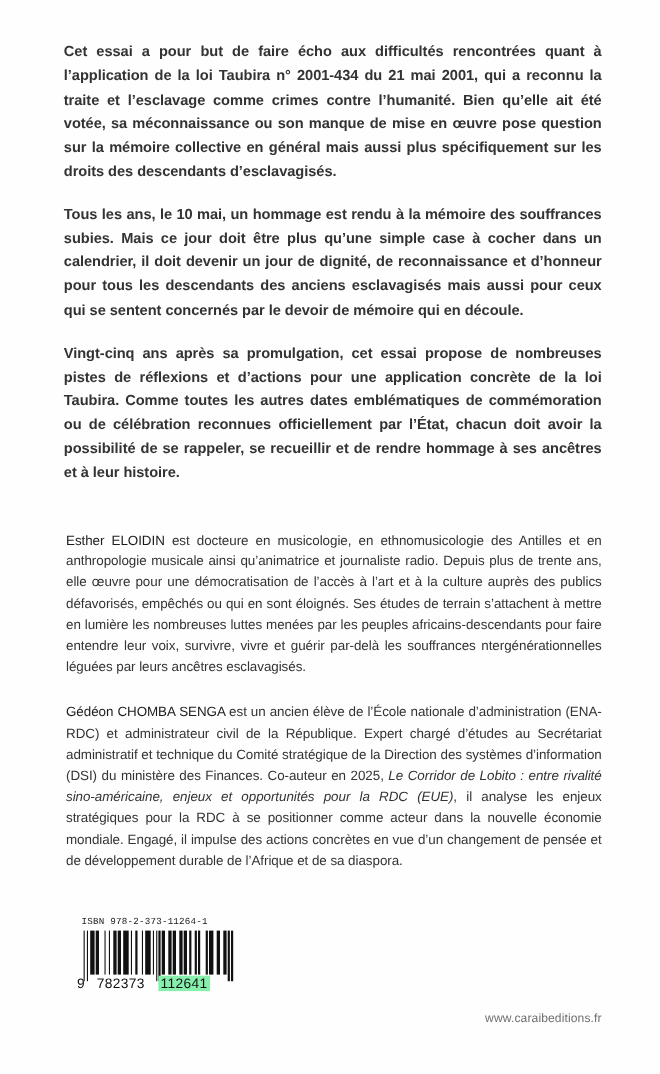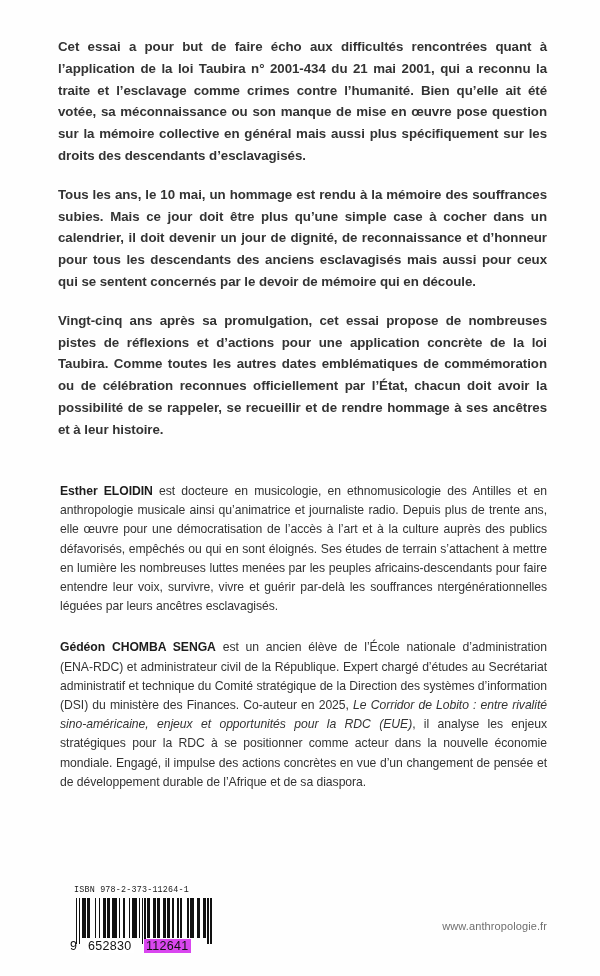--- a/index.html
+++ b/index.html
@@ -54,32 +54,32 @@
     margin: 0 0 22px 0;
     font-size: 12.2px;
     line-height: 19.2px;
     text-align: justify;
     text-justify: inter-word;
     color: #333333;
     letter-spacing: -0.05px;
   }
   .bio:last-child { margin-bottom: 0; }
   .bio .who {
-    font-weight: bold;
+    font-weight: normal;
     color: #1c1c1c;
   }
   .bio .work {
     font-style: italic;
   }
 
   
   .barcode-block {
     position: absolute;
     left: 70px;
-    top: 885px;
+    top: 833px;
     width: 150px;
   }
   .isbn-text {
     font-family: "Liberation Mono", "DejaVu Sans Mono", monospace;
     font-size: 8.4px;
     letter-spacing: 0.2px;
     color: #1a1a1a;
     margin-left: 4px;
     margin-bottom: 3px;
     white-space: nowrap;
@@ -125,21 +125,21 @@
     position: absolute;
     left: 16px;
     top: 0;
     background: #ffffff;
     padding: 0 2px;
   }
   .ean-digits .grpB {
     position: absolute;
     left: 74px;
     top: 0;
-    background: #d946ef;
+    background: #86efac;
     padding: 0 2px;
   }
 
   
   .publisher-url {
     position: absolute;
     right: 53px;
     top: 920px;
     font-size: 11px;
     color: #6f6f6f;
@@ -228,21 +228,21 @@
           <span class="b" style="width: 2.86316px; flex: 0 0 2.86316px;"></span>
           <span class="sp" style="width: 2.86316px; flex: 0 0 2.86316px;"></span>
           <span class="b" style="width: 2.86316px; flex: 0 0 2.86316px;"></span>
           <span class="sp" style="width: 1.43158px; flex: 0 0 1.43158px;"></span>
           <span class="b guard" style="width: 1.43158px; flex: 0 0 1.43158px;"></span>
           <span class="sp" style="width: 1.43158px; flex: 0 0 1.43158px;"></span>
           <span class="b guard" style="width: 1.43158px; flex: 0 0 1.43158px;"></span>
         </div>
       <div class="ean-digits">
         <span class="lead">9</span>
-        <span class="grpA">652830</span>
+        <span class="grpA">782373</span>
         <span class="grpB">112641</span>
       </div>
     </div>
   </div>
 
-  <div class="publisher-url">www.anthropologie.fr</div>
+  <div class="publisher-url">www.caraibeditions.fr</div>
 
 </div>
 
 </body></html>

